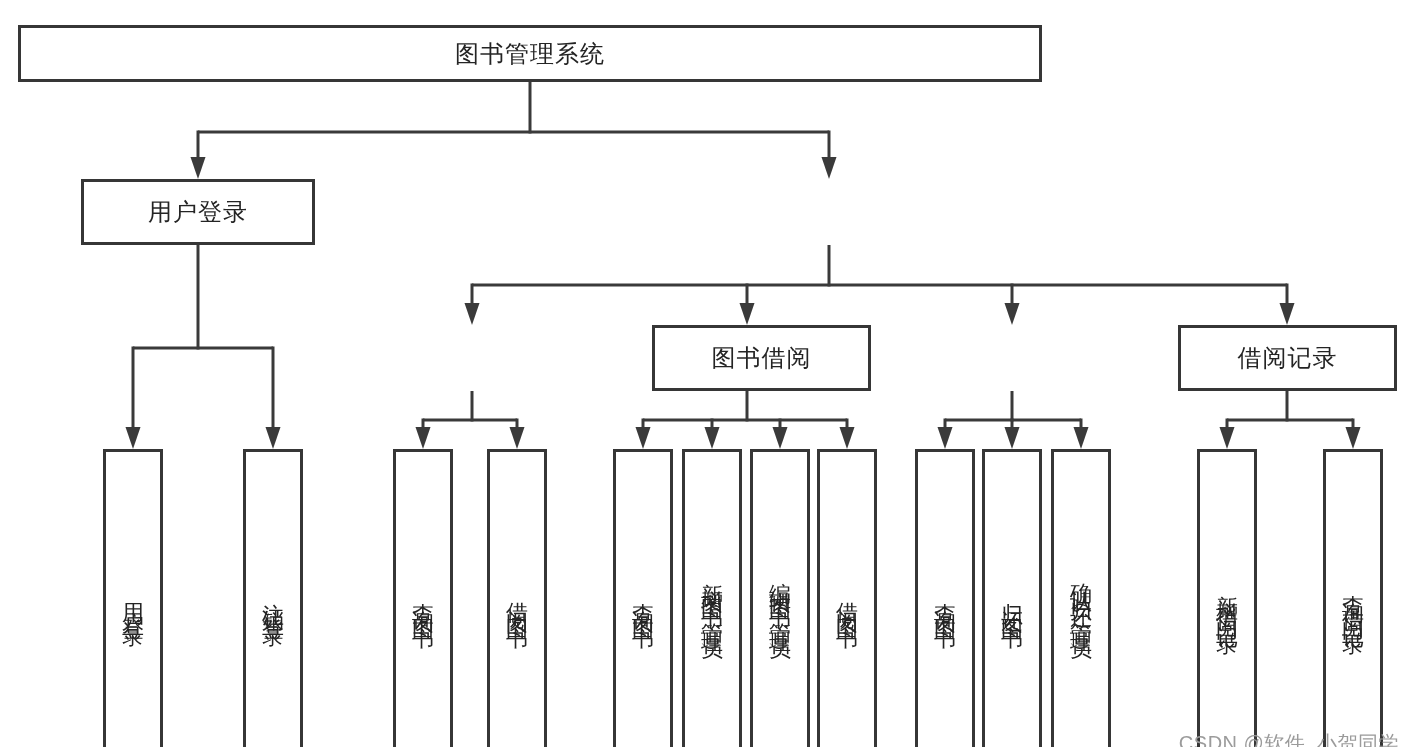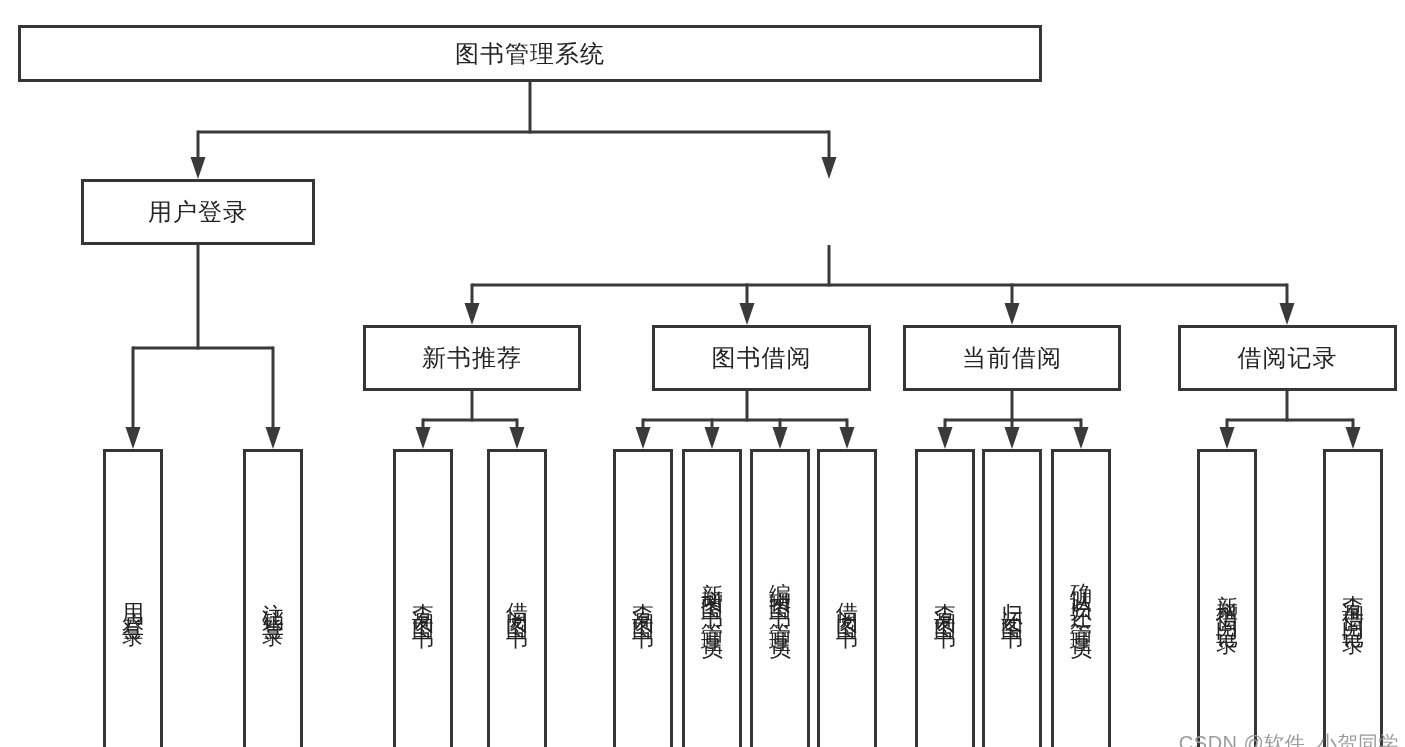--- a/index.html
+++ b/index.html
@@ -104,28 +104,22 @@
   </svg>
 
   <div class="node" style="left:18px;top:13px;width:1024px;height:57px">
     <span class="hlabel">图书管理系统</span>
   </div>
 
   <div class="node" style="left:81px;top:167px;width:234px;height:66px">
     <span class="hlabel">用户登录</span>
   </div>
 
-  <div class="node" style="left:363px;top:313px;width:218px;height:66px">
-    <span class="hlabel">新书推荐</span>
-  </div>
   <div class="node" style="left:652px;top:313px;width:219px;height:66px">
     <span class="hlabel">图书借阅</span>
-  </div>
-  <div class="node" style="left:903px;top:313px;width:218px;height:66px">
-    <span class="hlabel">当前借阅</span>
   </div>
   <div class="node" style="left:1178px;top:313px;width:219px;height:66px">
     <span class="hlabel">借阅记录</span>
   </div>
 
   <div class="node leaf" style="left:103px;top:437px;width:60px;height:303px">
     <span class="vlabel">用户登录</span>
   </div>
   <div class="node leaf" style="left:243px;top:437px;width:60px;height:303px">
     <span class="vlabel">注销登录</span>

